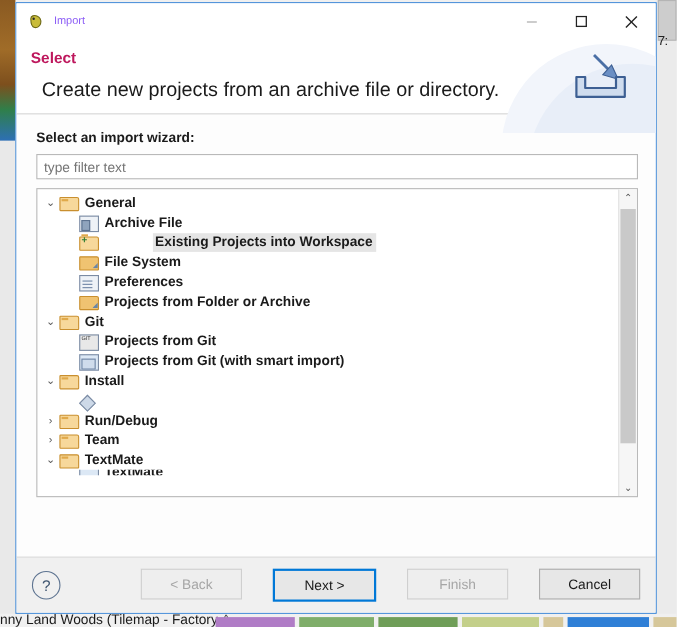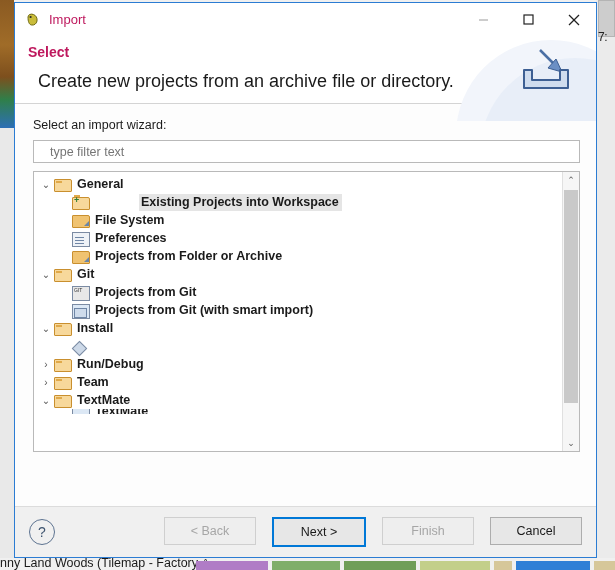--- a/index.html
+++ b/index.html
@@ -69,21 +69,21 @@
     height: 33px; flex: 0 0 33px;
     background: #ffffff;
     display: flex; align-items: center;
     position: relative;
   }
   .title-icon {
     width: 16px; height: 16px; margin-left: 10px; margin-right: 8px;
     position: relative;
   }
   .title-text {
-    font-size: 13px; color: #be185d; text-align: right;
+    font-size: 10px; color: #8b5cf6; text-align: right;
   }
   .win-btns {
     position: absolute; right: 0; top: 0; height: 33px;
     display: flex; align-items: center;
   }
   .win-btn {
     width: 45px; height: 33px;
     display: flex; align-items: center; justify-content: center;
     color: #333;
   }
@@ -129,31 +129,31 @@
   }
 
   
   .dlg-body {
     flex: 1 1 auto;
     background: #fdfdfd;
     padding: 14px 16px 0 18px;
     box-sizing: border-box;
   }
   .field-label {
-    font-size: 12.5px; color: #1a1a1a; margin-bottom: 8px;
+    font-size: 12.5px; color: #1a1a1a; margin-bottom: 8px; font-weight: bold;
   }
   .filter-input {
     width: 100%; height: 23px;
     box-sizing: border-box;
     border: 1px solid #b9b9b9;
     background: #fff;
     font-family: "Liberation Sans", sans-serif;
     font-size: 12.5px;
     color: #7a7a7a;
-    padding: 0 16px;
+    padding: 0 6px;
     outline: none;
   }
   .tree-wrap {
     margin-top: 8px;
     height: 281px;
     border: 1px solid #b9b9b9;
     background: #fff;
     box-sizing: border-box;
     display: flex;
     overflow: hidden;
@@ -265,21 +265,21 @@
     display: flex; align-items: center;
     padding: 0 14px 0 14px;
     position: relative;
   }
   .help-btn {
     width: 24px; height: 24px; border-radius: 50%;
     border: 1px solid #5d7390; color: #3f5570;
     display: flex; align-items: center; justify-content: center;
     font-size: 14px;
   }
-  .btn-group { margin-left: auto; display: flex; gap: 16px; }
+  .btn-group { margin-left: auto; display: flex; gap: 28px; }
   .btn {
     width: 90px; height: 26px;
     border: 1px solid #adadad;
     background: #e7e7e7;
     font-family: "Liberation Sans", sans-serif;
     font-size: 12.5px;
     color: #1a1a1a;
     display: flex; align-items: center; justify-content: center;
   }
   .btn.disabled { color: #a6a6a6; background: #eeeeee; border-color: #cfcfcf; }
@@ -359,20 +359,26 @@
     <div class="field-label">Select an import wizard:</div>
     <input class="filter-input" type="text" placeholder="type filter text" style="">
 
     <div class="tree-wrap">
       <div class="tree" id="tree-host">
           <div class="row">
             <span class="twisty">⌄</span>
             <span class="ico ico-folder-open"></span>
             <span class="row-label">General</span>
           </div>
+          <div class="row">
+            <span class="indent"></span>
+            <span class="twisty"></span>
+            <span class="ico ico-sq ico-arch"></span>
+            <span class="row-label">Archive File</span>
+          </div>
           <div class="row sel">
             <span class="indent"></span>
             <span class="twisty"></span>
             <span class="ico ico-folder-open ico-folder-plus"></span>
             <span class="row-label">Existing Projects into Workspace</span>
           </div>
           <div class="row">
             <span class="indent"></span>
             <span class="twisty"></span>
             <span class="ico ico-folder"></span>

